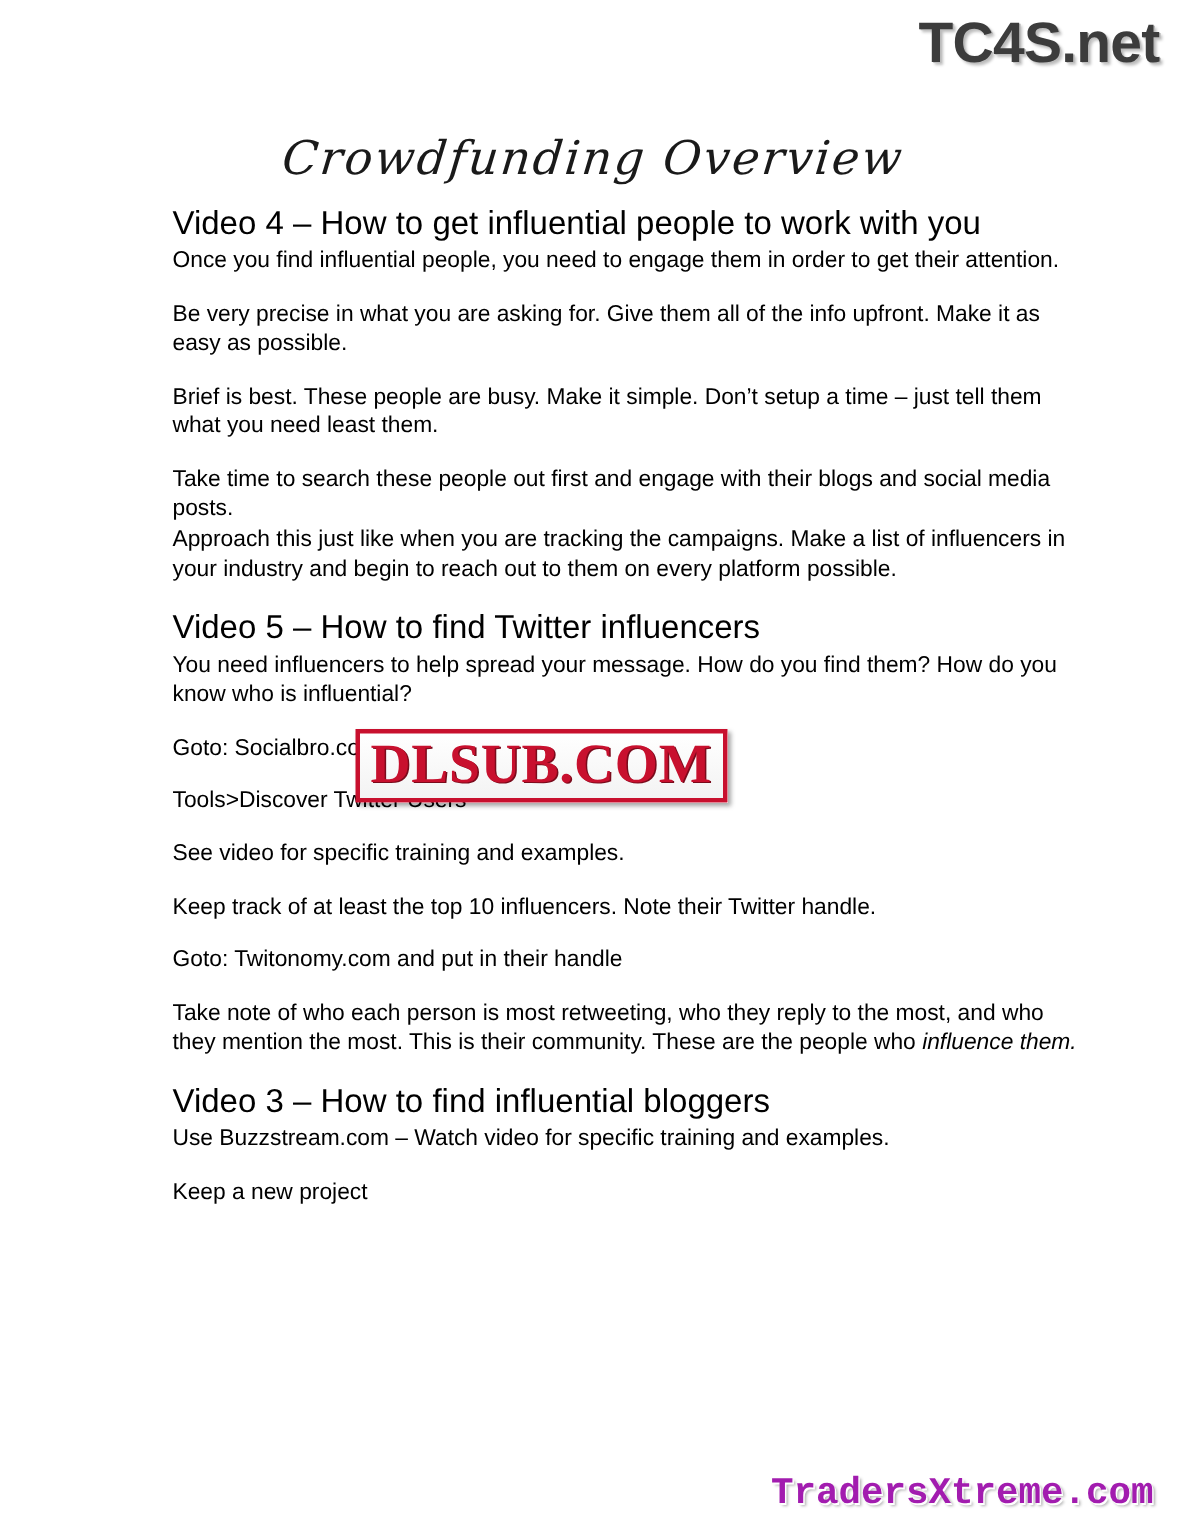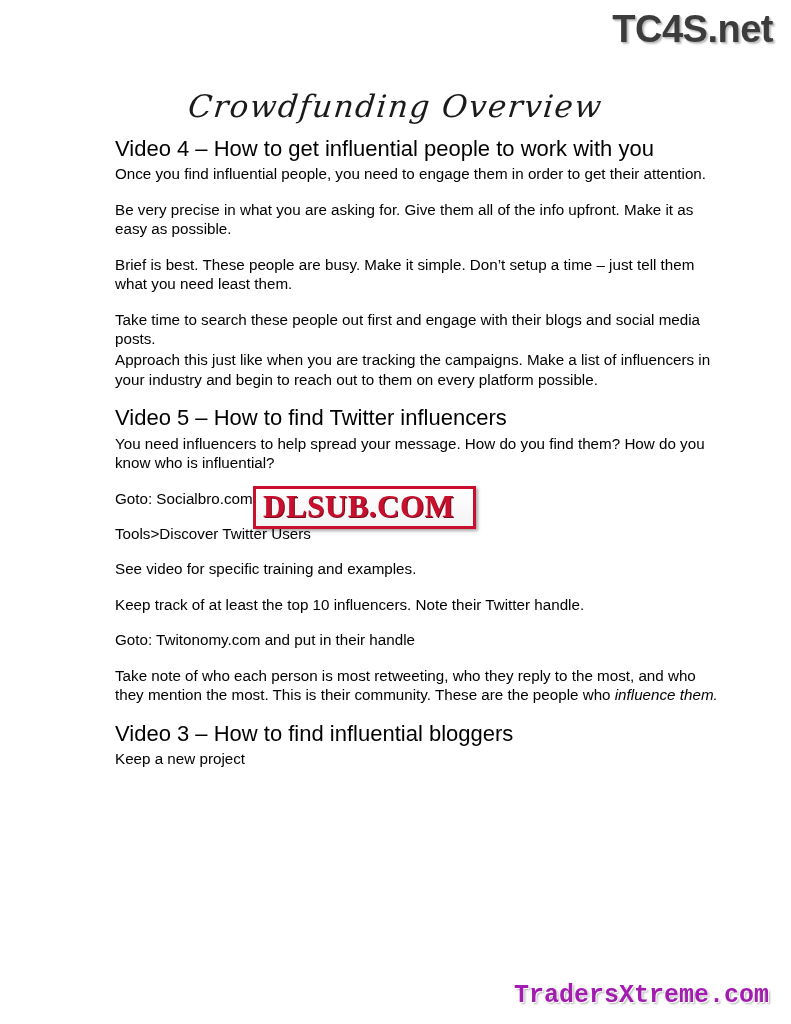--- a/index.html
+++ b/index.html
@@ -75,28 +75,28 @@
     line-height: 1.28;
     margin: 0 0 16px 0;
     color: #000;
   }
   p.nogap { margin-bottom: 2px; }
   em.ital { font-style: italic; }
 
   
   .dlsub {
     position: absolute;
-    left: 253px;
+    left: 237px;
     top: 486px;
     font-family: "Liberation Serif", serif;
     font-weight: bold;
-    font-size: 31px;
+    font-size: 37px;
     color: #c8102e;
     letter-spacing: 0.5px;
-    padding: 2px 19px 4px 7px;
+    padding: 2px 7px 4px 7px;
     background: linear-gradient(#ffffff, #f3f3f3);
     border: 3px solid #c8102e;
     box-shadow: 2px 2px 3px rgba(0,0,0,0.35);
     text-shadow: 1px 1px 0 #7a0b1c;
     line-height: 1;
   }
 
   
   .brand-bottom {
     position: absolute;
@@ -130,20 +130,21 @@
     <h2 class="section-head section-gap-5">Video 5 – How to find Twitter influencers</h2>
     <p class="body">You need influencers to help spread your message. How do you find them? How do you know who is influential?</p>
     <p class="body">Goto: Socialbro.com</p>
     <p class="body">Tools&gt;Discover Twitter Users</p>
     <p class="body">See video for specific training and examples.</p>
     <p class="body">Keep track of at least the top 10 influencers. Note their Twitter handle.</p>
     <p class="body">Goto: Twitonomy.com and put in their handle</p>
     <p class="body"><span>Take note of who each person is most retweeting, who they reply to the most, and who they mention the most. This is their community. These are the people who </span><em class="ital">influence them.</em></p>
 
     <h2 class="section-head section-gap-6">Video 3 – How to find influential bloggers</h2>
+    <p class="body">Use Buzzstream.com – Watch video for specific training and examples.</p>
     <p class="body">Keep a new project</p>
 
   </div>
 
   <div class="dlsub">DLSUB.COM</div>
 
   <div class="brand-bottom">TradersXtreme.com</div>
 
 </div>
 

